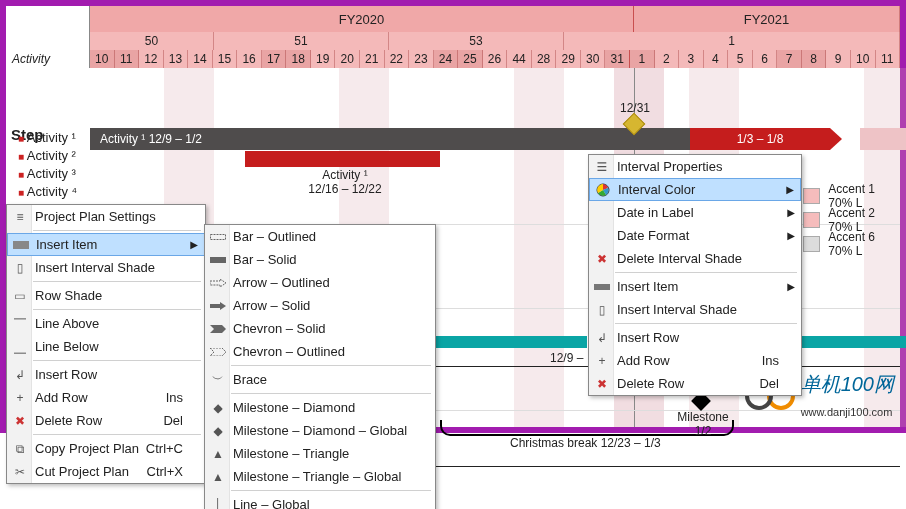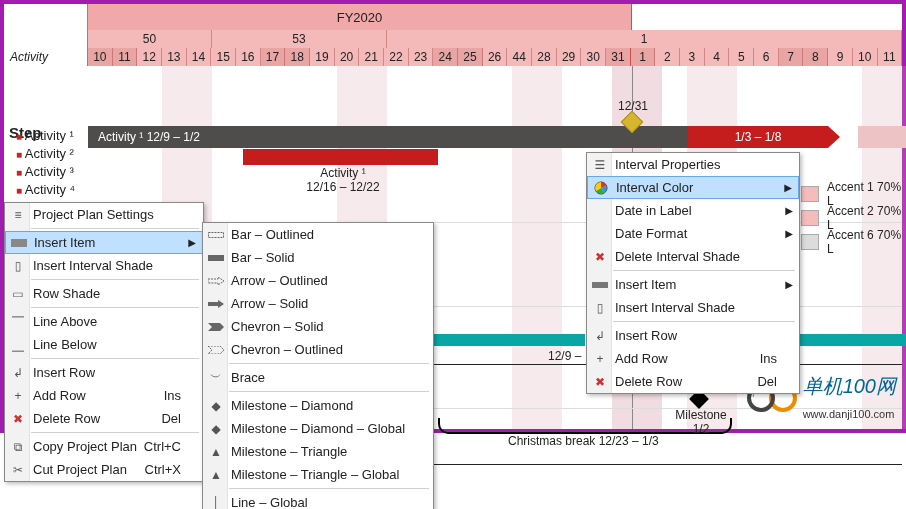--- a/index.html
+++ b/index.html
@@ -1,16 +1,16 @@
 <!DOCTYPE html>
 <html><head>
 <meta charset="utf-8">
 <style>
   html, body { margin:0; padding:0; font-family:"Segoe UI", Arial, sans-serif; font-size:13px; color:#222; background:#fff; width:906px; height:509px; overflow:hidden; }
-  .stage { position:relative; width:906px; height:433px; border:4px solid #a21caf; box-sizing:border-box; }
+  .stage { position:relative; width:906px; height:433px; border:6px solid #a21caf; box-sizing:border-box; }
 
   
   .hdr      { position:absolute; left:0; right:0; display:flex; }
   .hdr-top  { top:0; height:26px; }
   .hdr-mid  { top:26px; height:18px; }
   .hdr-low  { top:44px; height:18px; }
   .hdr .cell { display:flex; align-items:center; justify-content:center; border-right:1px solid rgba(150,40,40,.35); font-size:13px; box-sizing:border-box; }
   .hdr-top .cell { background:#f0a8a8; }
   .hdr-mid .cell, .hdr-low .cell { background:#f4b9b9; font-size:12px; }
   .hdr-top .sep, .hdr-low .sep { border-right:1.5px solid #c94f4f; }
@@ -70,24 +70,26 @@
 </head>
 <body>
 
 <div class="stage">
 
   <div class="menu-red">≡</div>
 
   <div class="hdr hdr-top">
     <div class="cell" style="width:84px;background:#fff;border-right:1px solid #888;"></div>
     <div class="cell sep" style="flex:0 0 544px">FY2020</div>
+    <div class="cell" style="flex:1">FY2021</div>
   </div>
   <div class="hdr hdr-mid">
     <div class="cell" style="width:84px;background:#fff;border-right:1px solid #888;"></div>
     <div class="cell" style="flex:0 0 124px">50</div>
+    <div class="cell" style="flex:0 0 175px">51</div>
     <div class="cell" style="flex:0 0 175px">53</div>
     <div class="cell" style="flex:1">1</div>
   </div>
   <div class="hdr hdr-low">
     <div class="cell" style="width:84px;background:#fff;border-right:1px solid #888;justify-content:flex-start;padding-left:6px;font-style:italic">Activity</div>
     <div id="dayCells" style="display:flex;flex:1">
         <div class="cell" style="background: rgb(233, 164, 164); flex: 1 1 0%;">10</div>
         <div class="cell" style="background: rgb(233, 164, 164); flex: 1 1 0%;">11</div>
         <div class="cell" style="flex: 1 1 0%;">12</div>
         <div class="cell" style="flex: 1 1 0%;">13</div>

